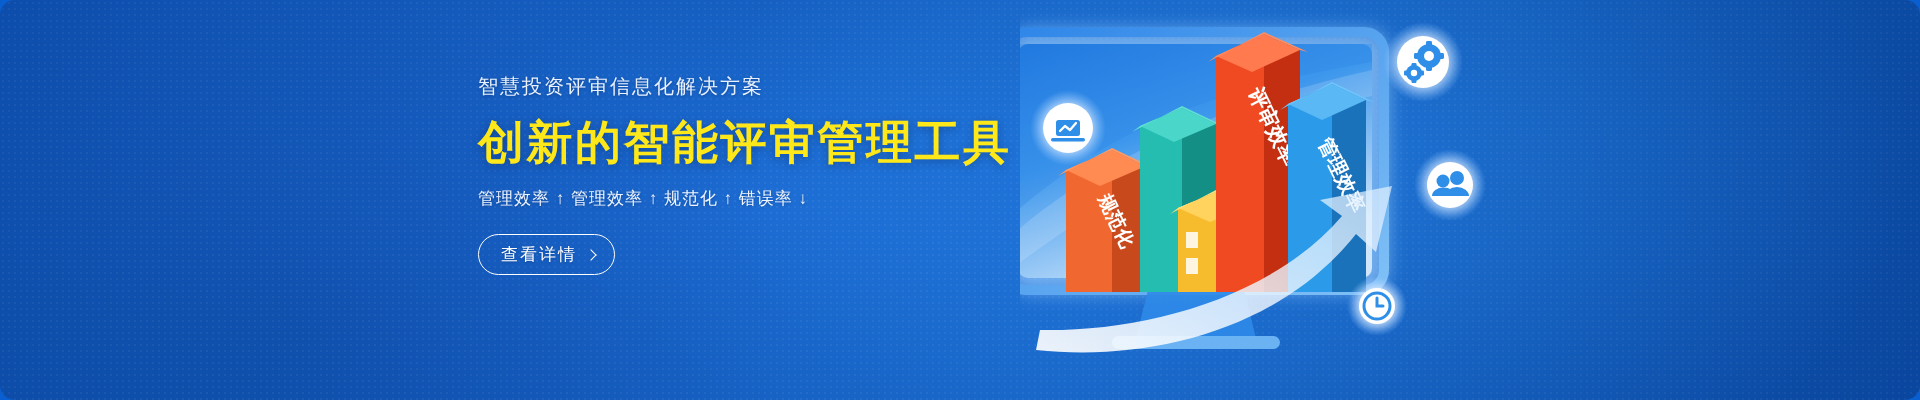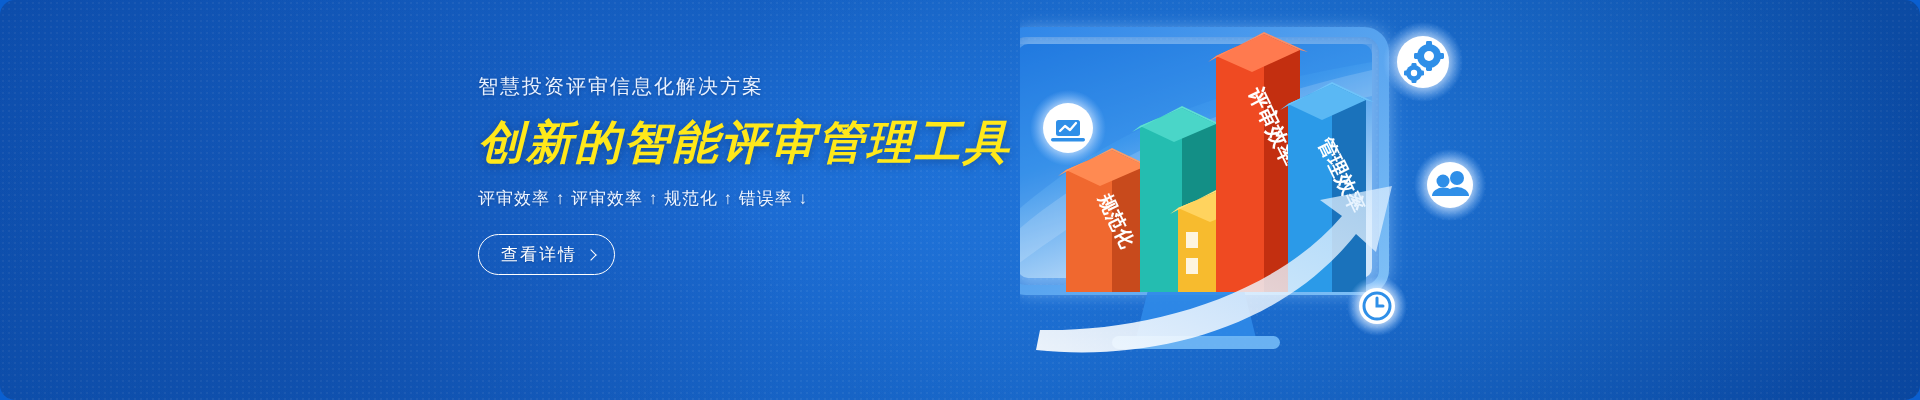--- a/index.html
+++ b/index.html
@@ -50,21 +50,20 @@
   }
   .headline {
     font-size:46px;
     font-weight:700;
     letter-spacing:2.5px;
     color:#ffe81a;
     line-height:1;
     white-space:nowrap;
     margin-bottom:25px;
     text-shadow:0 2px 8px rgba(0,25,75,.35);
-    font-style:italic;
   }
   .stats {
     font-size:17px;
     color:#eef5ff;
     letter-spacing:1.0px;
     line-height:1;
     white-space:nowrap;
     margin-bottom:27px;
     text-shadow:0 1px 3px rgba(0,20,60,.30);
   }
@@ -100,21 +99,21 @@
 </head>
 <body>
 
 <div class="banner">
   <div class="dots"></div>
   <div class="vig"></div>
 
   <div class="copy">
     <div class="eyebrow">智慧投资评审信息化解决方案</div>
     <div class="headline">创新的智能评审管理工具</div>
-    <div class="stats">评审效率 ↑ 评审效率 ↑ 规范化 ↑ 错误率 ↓</div>
+    <div class="stats">管理效率 ↑ 管理效率 ↑ 规范化 ↑ 错误率 ↓</div>
     <button class="cta">
       <span>查看详情</span>
       <span class="chev"></span>
     </button>
   </div>
 
   <div class="art">
     <svg width="900" height="400" viewBox="0 0 900 400" xmlns="http://www.w3.org/2000/svg">
       <defs>
         <linearGradient id="screenGrad" x1="0" y1="0" x2="0.5" y2="1">

